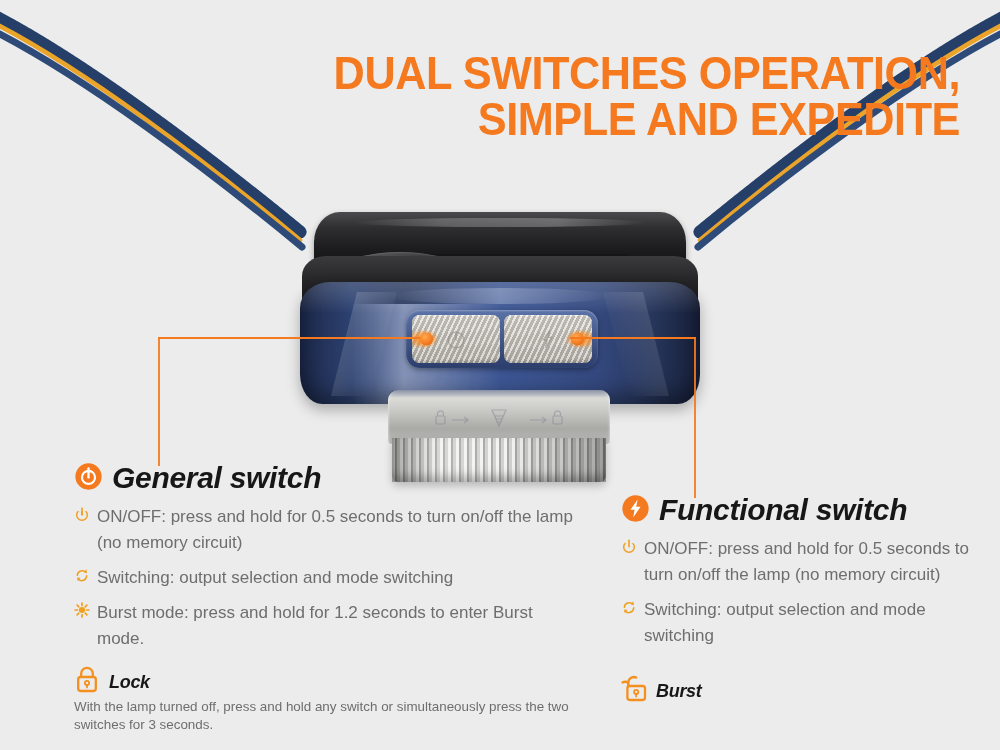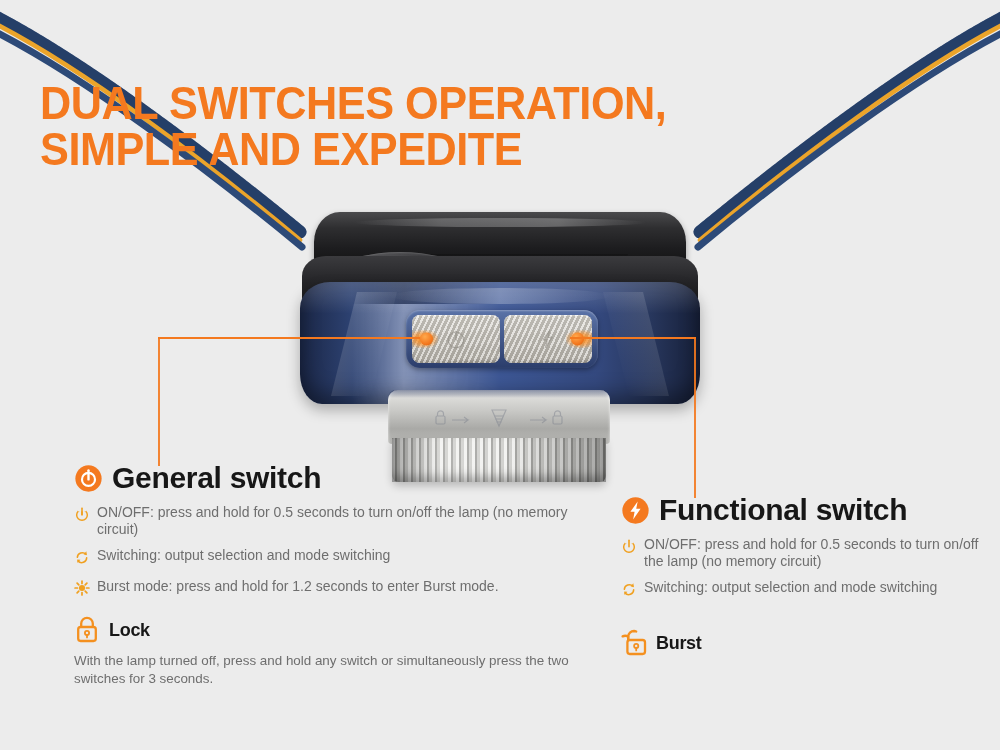--- a/index.html
+++ b/index.html
@@ -7,22 +7,22 @@
   body {
     background:#ececec;
     font-family:"Liberation Sans", sans-serif;
     position:relative;
     overflow:hidden;
   }
   #stage { position:absolute; inset:0; }
 
   
   .title-block{
-    position:absolute; left:0; right:0; top:80px;
-    text-align:left; z-index:6;
+    position:absolute; left:0; right:0; top:50px;
+    text-align:right; z-index:6;
   }
   .title-line{
     color:#f4791f;
     font-family:"Liberation Sans Narrow","Liberation Sans",sans-serif;
     font-weight:bold;
     font-size:47px;
     line-height:46px;
     letter-spacing:-0.5px;
     transform:scaleX(0.92);
     transform-origin:center;
@@ -160,47 +160,46 @@
   .engr{ position:absolute; opacity:.38; }
 
   
   .callouts{ position:absolute; left:0; top:0; width:1000px; height:750px; z-index:5; pointer-events:none; }
 
   
   .col{ position:absolute; z-index:6; }
   .col-left{ left:74px; top:462px; width:500px; }
   .col-right{ left:621px; top:494px; width:370px; }
 
-  .head-row{ display:flex; align-items:center; gap:9px; }
+  .head-row{ display:flex; align-items:flex-start; gap:9px;font-style:italic; }
   .head-row h2{
     font-family:"Liberation Sans Narrow","Liberation Sans",sans-serif;
     font-weight:bold;
     font-size:30px;
     color:#171717;
     letter-spacing:-0.3px;
     line-height:32px;
     white-space:nowrap;
   }
   .head-row.small h2{ font-size:18px; }
 
   .bullets{ margin-top:10px; }
   .bullet{
     display:flex; align-items:flex-start; gap:7px;
     margin-bottom:9px;
   }
   .bullet .bicon{ flex:0 0 auto; margin-top:2px; }
   .bullet p{
-    font-size:14px;
-    line-height:17px;
+    font-size:17px;
+    line-height:26px;
     color:#6e6e6e;
   }
 
   .lock-block{ margin-top:14px; }
   .lock-block p{
-    margin-top:6px;
     font-size:13.4px;
     line-height:17.5px;
     color:#6e6e6e;
   }
 </style>
 </head>
 <body>
 
 <div id="stage">
 

